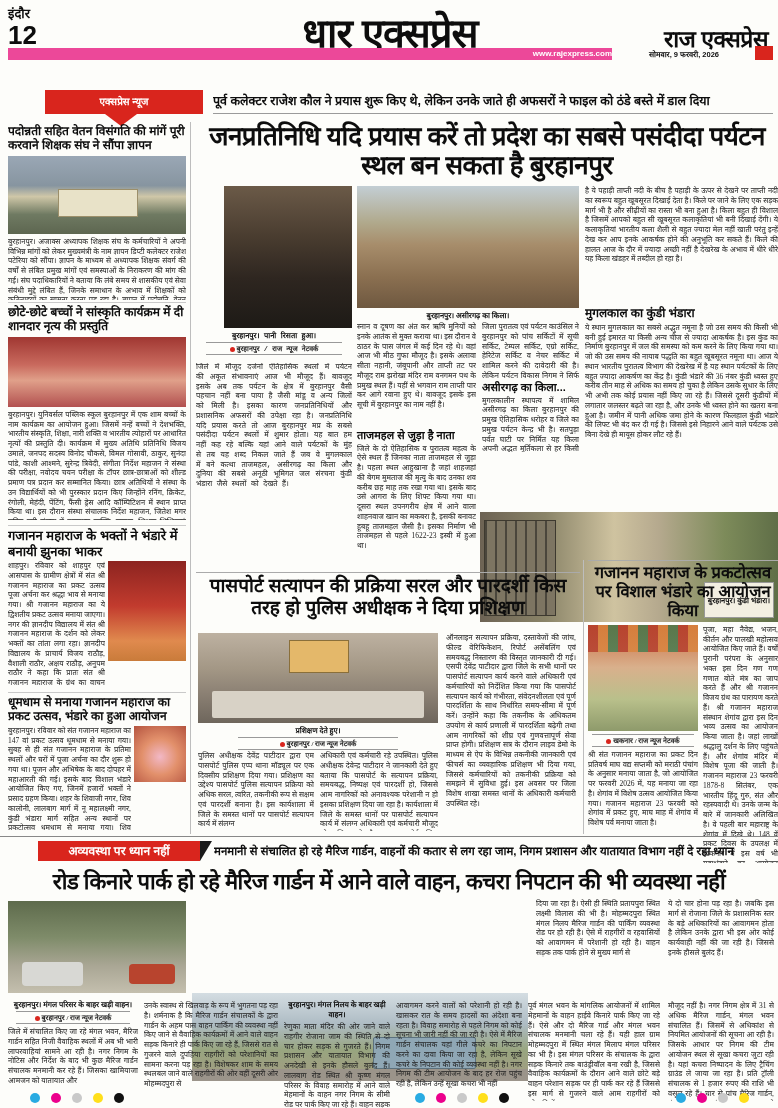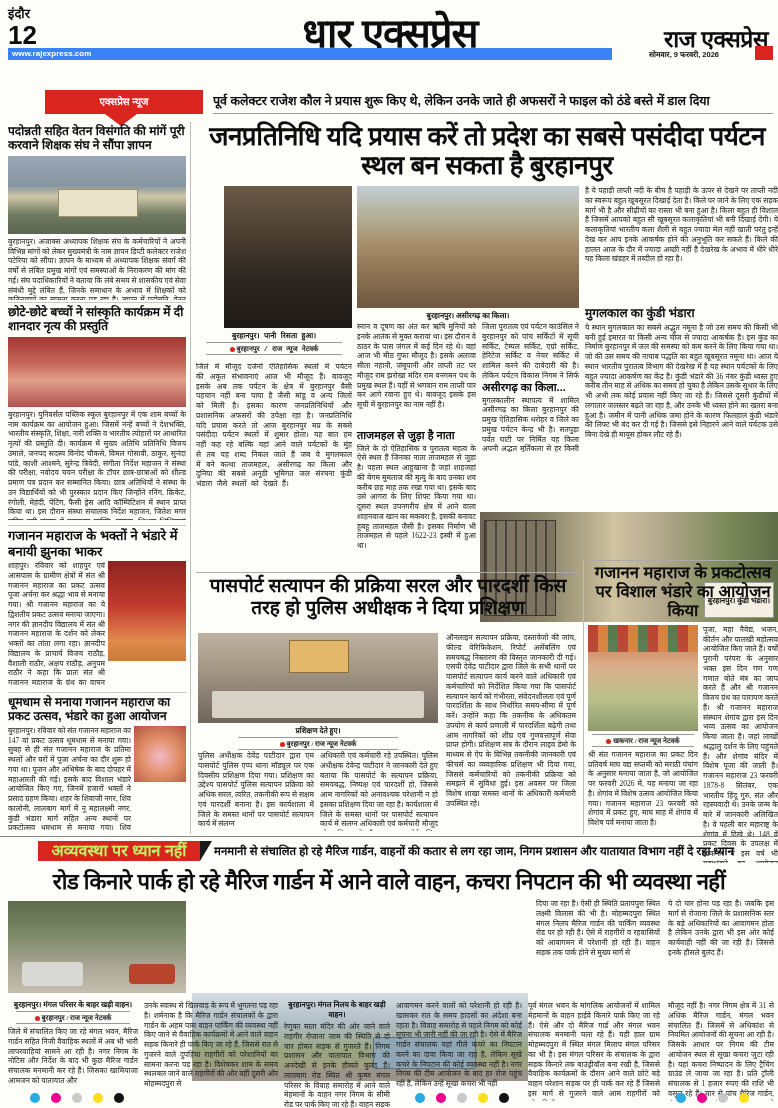--- a/index.html
+++ b/index.html
@@ -36,21 +36,21 @@
 
   <div class="abs" style="left:8px;top:4px;width:90px;">
     <div class="hd" style="font-size:13px;">इंदौर</div>
     <div class="hd" style="font-size:26px;line-height:1;">12</div>
   </div>
 
   <div class="abs hd" style="left:190px;top:4px;width:400px;text-align:center;font-size:40px;letter-spacing:-1px;">धार एक्सप्रेस</div>
 
   <div class="abs hd" style="right:10px;top:22px;font-size:23px;letter-spacing:-0.5px;">राज एक्सप्रेस</div>
 
-  <div class="abs" style="left:8px;top:48px;width:604px;height:12px;background:#3b82f6;">
+  <div class="abs" style="left:8px;top:48px;width:604px;height:12px;background:#ec4899;text-align:right;">
     <span class="hd" style="color:#fff;font-size:8px;padding-left:4px;line-height:12px;display:block;">www.rajexpress.com</span>
   </div>
   <div class="abs hd" style="left:620px;top:49px;width:128px;font-size:7.5px;text-align:center;">सोमवार, 9 फरवरी, 2026</div>
   <div class="abs" style="left:755px;top:46px;width:18px;height:14px;background:#d9251d;"></div>
 
   <div class="abs" style="left:45px;top:90px;width:158px;height:24px;background:#d9251d;">
     <div class="hd" style="color:#fff;font-size:10px;text-align:center;line-height:24px;">एक्सप्रेस न्यूज</div>
     <div class="abs" style="left:60px;top:24px;width:0;height:0;border-left:16px solid transparent;border-right:16px solid transparent;border-top:12px solid #d9251d;"></div>
   </div>
   <div class="abs hd" style="left:213px;top:92px;width:560px;font-size:12.5px;white-space:nowrap;overflow:hidden;border-bottom:1px solid #9a9a9a;padding-bottom:4px;">पूर्व कलेक्टर राजेश कौल ने प्रयास शुरू किए थे, लेकिन उनके जाते ही अफसरों ने फाइल को ठंडे बस्ते में डाल दिया</div>
@@ -158,21 +158,21 @@
         <div class="credit" style="margin:3px 4px;"><span class="dot"></span><span>खकनार / राज न्यूज नेटवर्क</span></div>
         <div class="tiny" style="height:120px;">श्री संत गजानन महाराज का प्रकट दिन प्रतिवर्ष माघ वद्य सप्तमी को मराठी पंचांग के अनुसार मनाया जाता है, जो आयोजित पर फरवरी 2026 में, यह मनाया जा रहा है। शेगांव में विशेष उत्सव आयोजित किया गया। गजानन महाराज 23 फरवरी को शेगांव में प्रकट हुए, माघ माह में शेगांव में विशेष पर्व मनाया जाता है।</div>
       </div>
       <div class="tiny" style="width:75px;height:238px;">पूजा, महा नैवेद्य, भजन, कीर्तन और पालखी महोत्सव आयोजित किए जाते हैं। वर्षों पुरानी परंपरा के अनुसार भक्त इस दिन गण गण गणात बोते मंत्र का जाप करते हैं और श्री गजानन विजय ग्रंथ का पारायण करते हैं। श्री गजानन महाराज संस्थान शेगांव द्वारा इस दिन भव्य उत्सव का आयोजन किया जाता है। जहां लाखों श्रद्धालु दर्शन के लिए पहुंचते हैं। और शेगांव मंदिर में विशेष पूजा की जाती है। गजानन महाराज 23 फरवरी 1878-8 सितंबर, एक भारतीय हिंदू गुरु, संत और रहस्यवादी थे। उनके जन्म के बारे में जानकारी अलिखित है। वे पहली बार महाराष्ट्र के शेगांव में दिखे थे। 148 वें प्रकट दिवस के उपलक्ष में खकनार में इस वर्ष भी महाभंडारे का आयोजन किया गया है जिसमें खकनार सहित निमंदड़, शेखापुर, सावली, भावा, डोईफोड़िया, पंगरी, जामुनिया के हजारों भक्तगणों ने श्री चरणों में माथा टेक दिंडी यात्रा व महा प्रसादी का आनंद लिया।</div>
     </div>
   </div>
 
   <div class="abs" style="left:0;top:836px;width:778px;height:272px;border-top:1px solid #888;">
 
     <div class="abs" style="left:38px;top:4px;width:162px;height:20px;background:#d9251d;">
-      <div class="hd" style="color:#bef264;font-size:16px;text-align:center;line-height:20px;">अव्यवस्था पर ध्यान नहीं</div>
+      <div class="hd" style="color:#ffffff;font-size:12px;text-align:center;line-height:20px;">अव्यवस्था पर ध्यान नहीं</div>
       <div class="abs" style="right:-12px;top:0;width:0;height:0;border-top:20px solid #1a1a1a;border-right:12px solid transparent;"></div>
     </div>
     <div class="abs hd" style="left:214px;top:6px;width:560px;font-size:11.5px;white-space:nowrap;overflow:hidden;">मनमानी से संचालित हो रहे मैरिज गार्डन, वाहनों की कतार से लग रहा जाम, निगम प्रशासन और यातायात विभाग नहीं दे रहा ध्यान</div>
 
     <div class="abs hd" style="left:6px;top:28px;width:766px;font-size:22px;text-align:center;white-space:nowrap;overflow:hidden;letter-spacing:-0.5px;">रोड किनारे पार्क हो रहे मैरिज गार्डन में आने वाले वाहन, कचरा निपटान की भी व्यवस्था नहीं</div>
 
     <div class="ph ph-cars abs" style="left:8px;top:64px;width:178px;height:92px;">
       <div style="position:absolute;left:8%;bottom:8%;width:34%;height:26%;background:#d8d8d4;border-radius:4px;"></div>
       <div style="position:absolute;right:6%;bottom:10%;width:26%;height:22%;background:#b8442e;border-radius:4px;"></div>
     </div>

